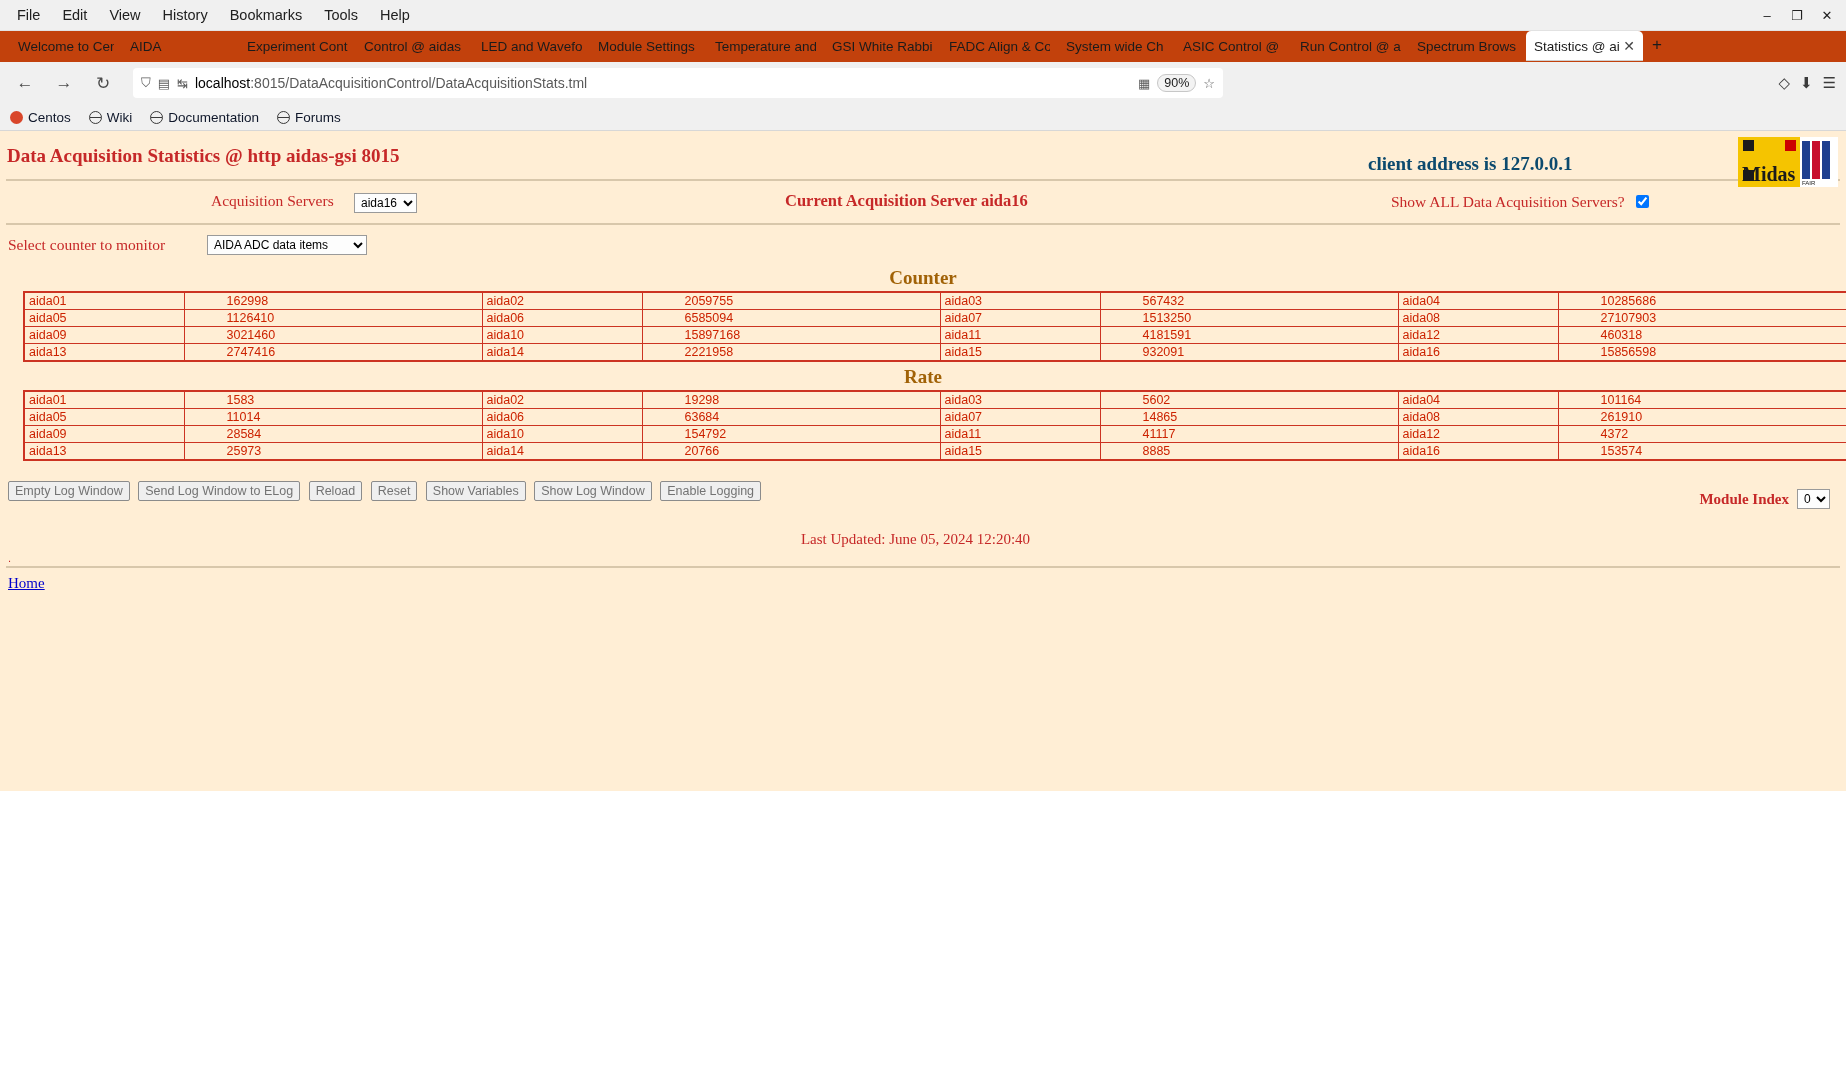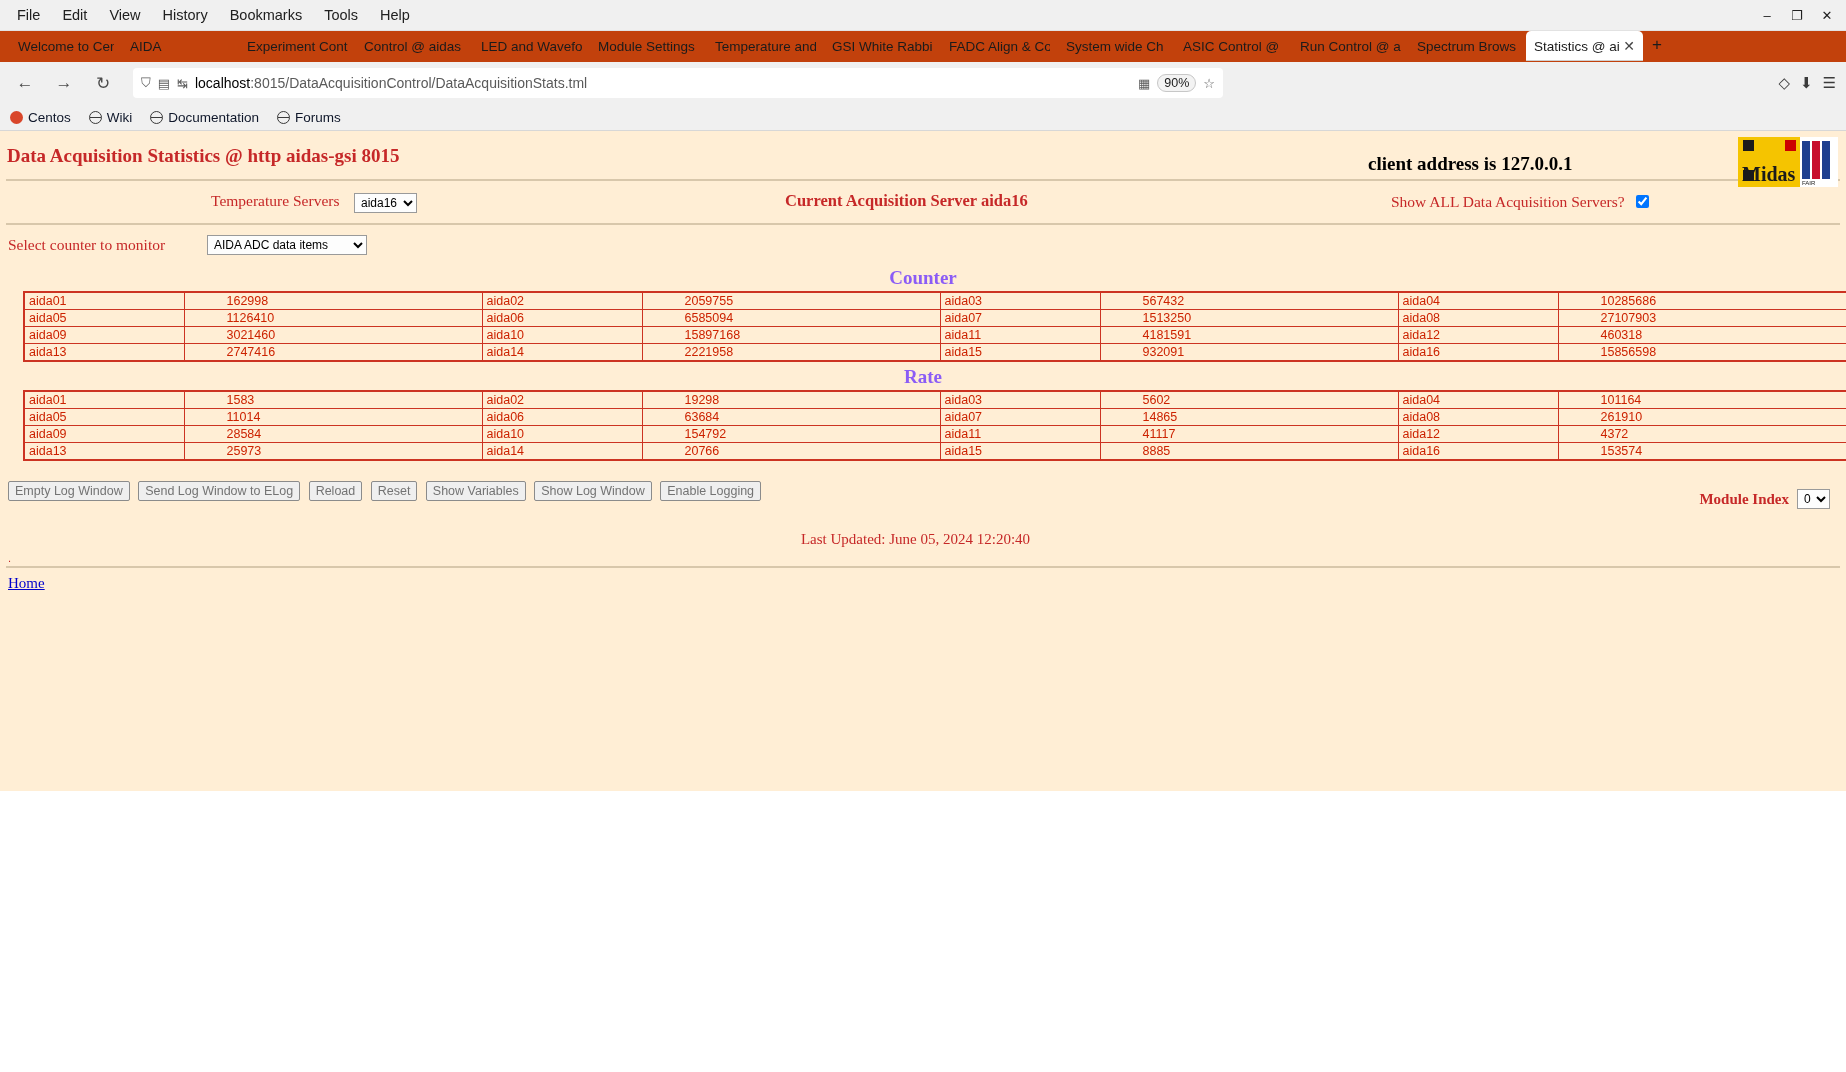--- a/index.html
+++ b/index.html
@@ -130,21 +130,21 @@
     display: flex; align-items: center;
     padding: 14px 8px 10px 7px;
     position: relative;
   }
   .hdr-title {
     font-size: 19px; font-weight: bold; color: #c62828;
     font-family: "Liberation Serif", serif;
   }
   .hdr-client {
     position: absolute; left: 1368px; top: 22px;
-    font-size: 19px; font-weight: bold; color: #000000;
+    font-size: 19px; font-weight: bold; color: #0c4a6e;
     font-family: "Liberation Serif", serif;
   }
   .logo {
     position: absolute; right: 8px; top: 6px;
     width: 100px; height: 50px; display: flex;
   }
   .logo .midas {
     width: 62px; height: 50px; background: #f5c400;
     position: relative; overflow: hidden;
   }
@@ -205,21 +205,21 @@
   .sel-counter-lbl {
     position: absolute; left: 8px; top: 9px;
     font-size: 15.5px; color: #c62828;
     font-family: "Liberation Serif", serif;
   }
   .sel-counter {
     position: absolute; left: 207px; top: 8px; width: 160px;
   }
   .sect-title {
     text-align: center; font-size: 19px; font-weight: bold;
-    color: #8b5cf6; font-family: "Liberation Serif", serif;
+    color: #a16207; font-family: "Liberation Serif", serif;
     margin: 4px 0 2px 0;
   }
   table.grid {
     width: 1832px; margin: 0 23px;
     border-collapse: collapse;
     border: 2px solid #cc3322;
     table-layout: fixed;
   }
   table.grid td {
     border: 1px solid #cc3322;
@@ -381,21 +381,21 @@
               <div class="b2"></div>
               <div class="b3"></div>
             <div class="ftxt">FAIR</div>
           </div>
         </div>
       </div>
 
       <hr class="sep">
 
       <div class="row2">
-        <div class="acq-label">Temperature Servers</div>
+        <div class="acq-label">Acquisition Servers</div>
         <div class="acq-select">
           <select class="sel">
             <option>aida16</option>
           </select>
         </div>
         <div class="cur-srv">Current Acquisition Server aida16</div>
         <div class="showall">
           <span>Show ALL Data Acquisition Servers?</span>
           <input type="checkbox" checked="" style="">
         </div>

